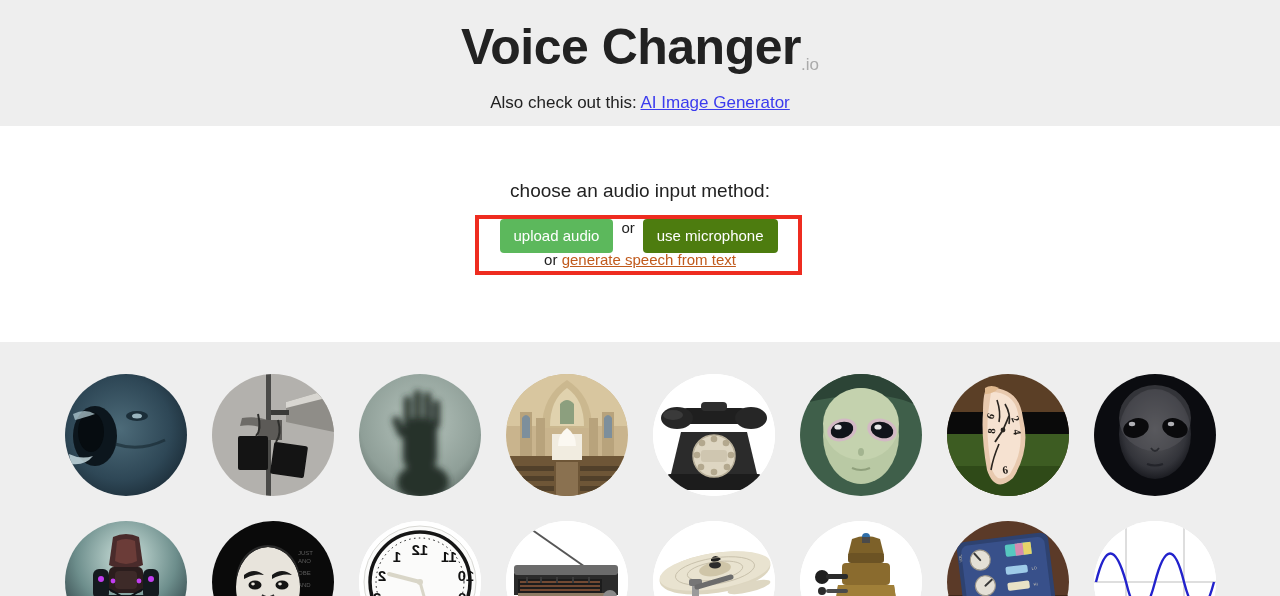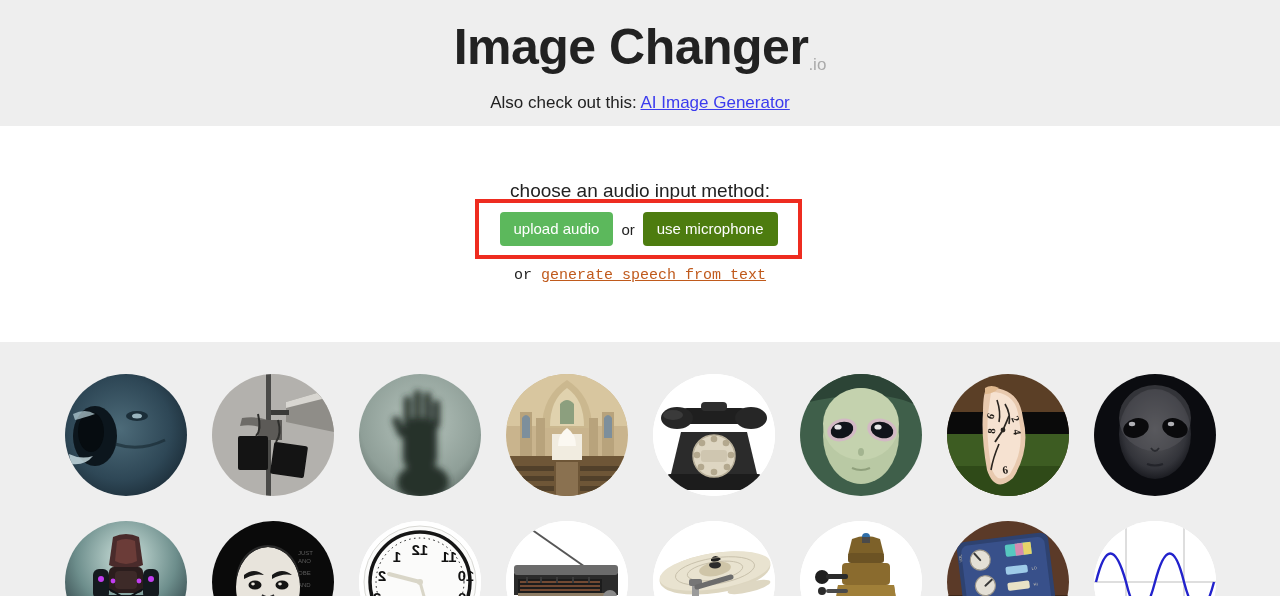--- a/index.html
+++ b/index.html
@@ -61,27 +61,27 @@
   }
   .choose-label {
     padding-top: 54px;
     font-size: 19px;
     color: #222222;
     line-height: 1.2;
   }
   .method-box {
     position: absolute;
     left: 475px;
-    top: 73px;
+    top: 89px;
     width: 327px;
     height: 60px;
     border: 4px solid #ee2c20;
     background: #ffffff;
     display: flex;
-    align-items: center;
+    align-items: flex-start;
     justify-content: center;
   }
   .btn {
     border: none;
     color: #ffffff;
     font-size: 15px;
     font-family: "Liberation Sans", sans-serif;
     border-radius: 4px;
     padding: 8px 14px;
     cursor: pointer;
@@ -91,25 +91,24 @@
   .btn-upload { background: #5cb85c; }
   .btn-mic    { background: #4d7c0f; }
   .or-text {
     font-size: 15px;
     color: #222222;
     margin: 0 8px;
   }
   .gen-row {
     position: absolute;
     left: 0;
-    top: 141px;
+    top: 125px;
     width: 100%;
     font-size: 15px;
     color: #222222;
-    font-family: Liberation Mono, monospace;
   }
   .gen-link {
     color: #c05a1c;
     text-decoration: underline;
     cursor: pointer;
   }
 
   
   .grid-section {
     width: 1280px;
@@ -133,21 +132,21 @@
     cursor: pointer;
     background: #ffffff;
   }
   .thumb svg { display: block; width: 122px; height: 122px; }
 </style>
 </head>
 <body>
 
 <div class="header-band">
   <div class="brand-row">
-    <span class="brand-title">Image Changer</span><span class="brand-tld">.io</span>
+    <span class="brand-title">Voice Changer</span><span class="brand-tld">.io</span>
   </div>
   <div class="also-row">
     <span>Also check out this:</span>
     <a class="also-link" href="#">AI Image Generator</a>
   </div>
 </div>
 
 <div class="mid-section">
   <div class="choose-label">choose an audio input method:</div>
 

